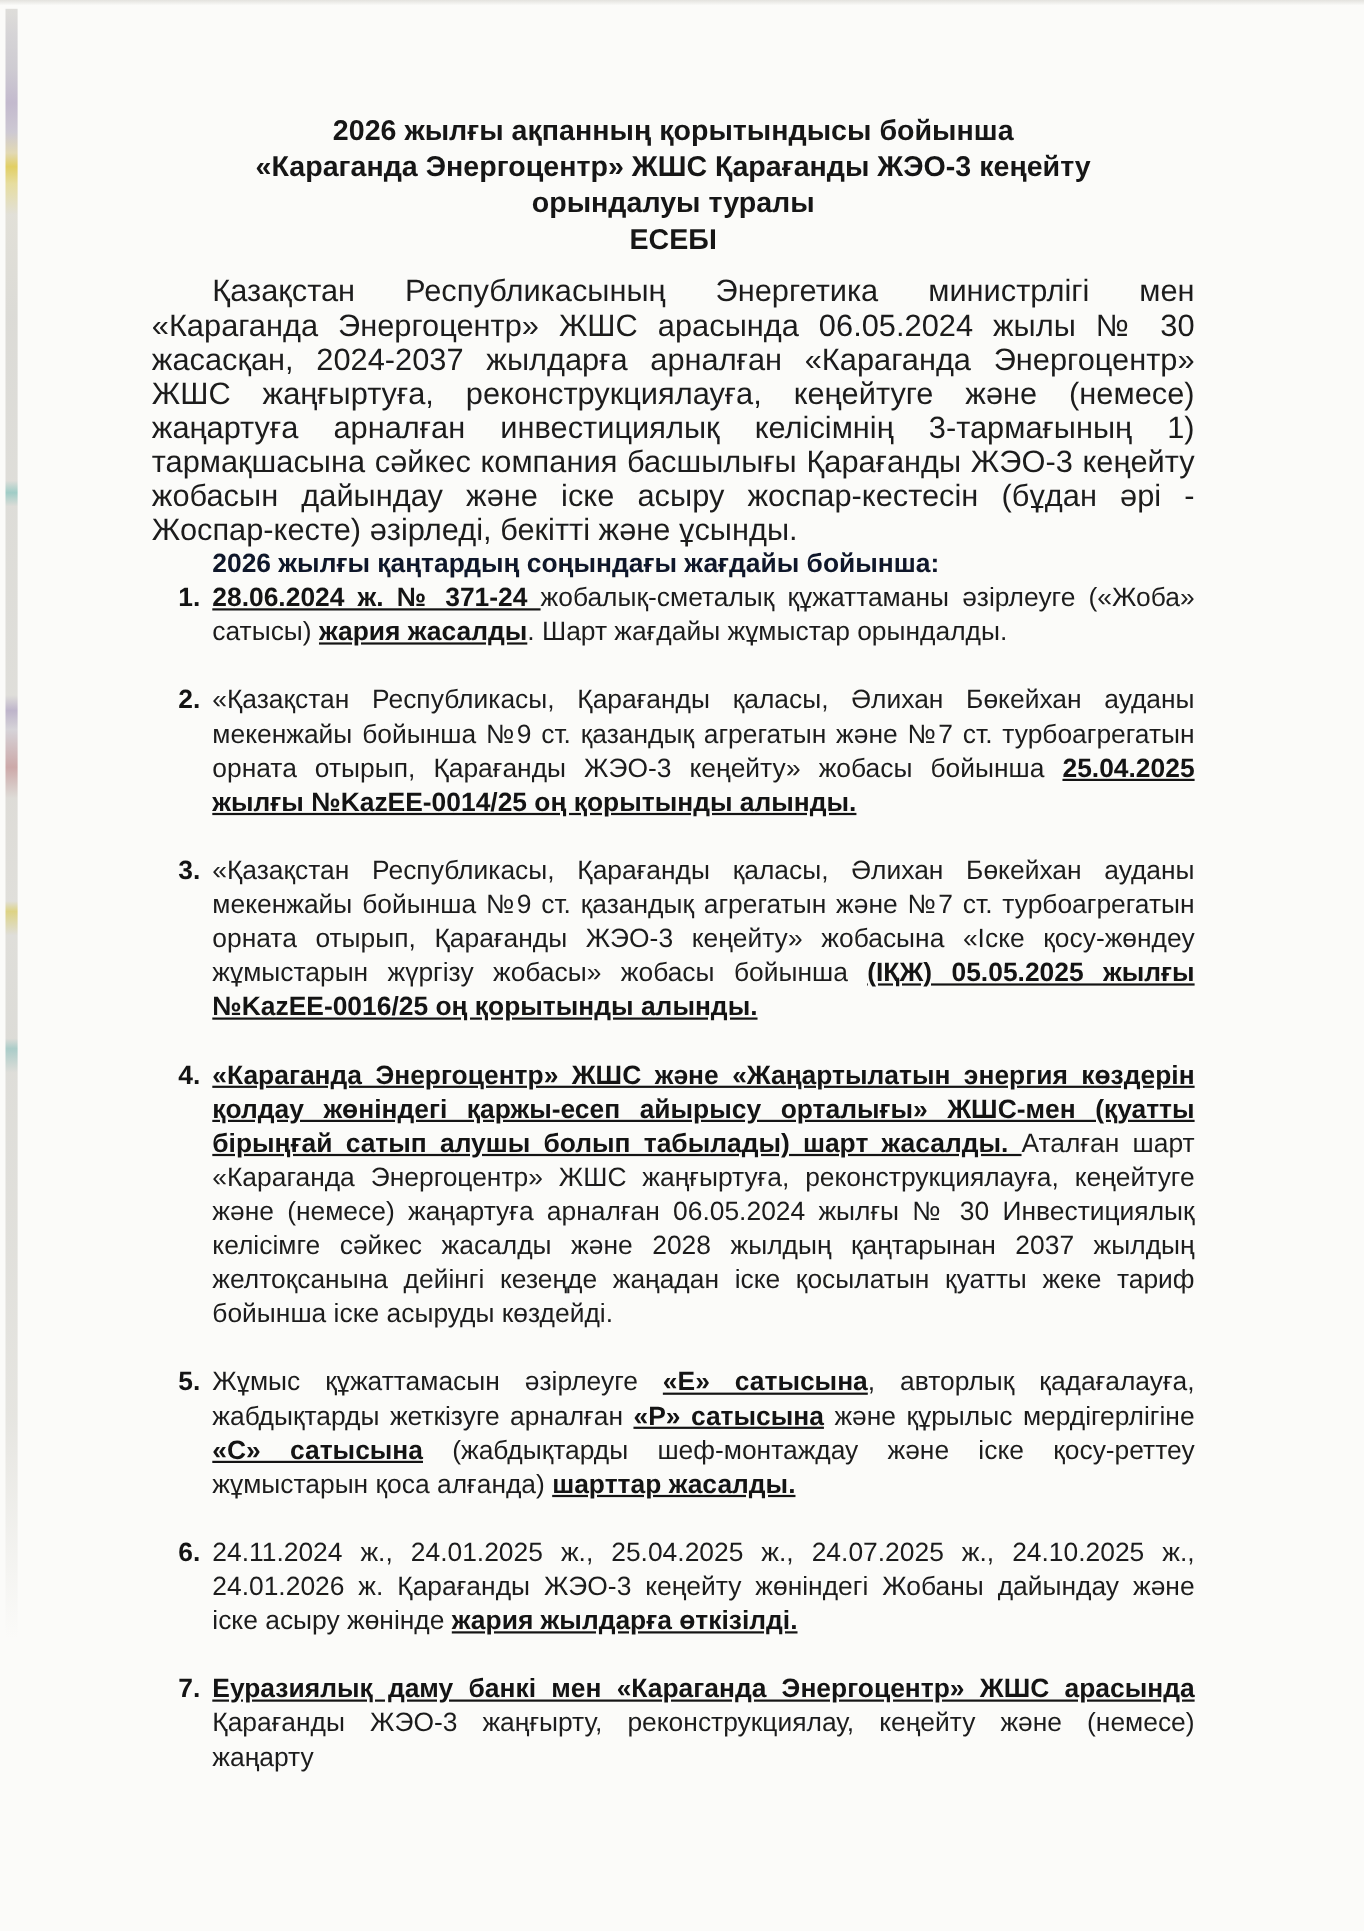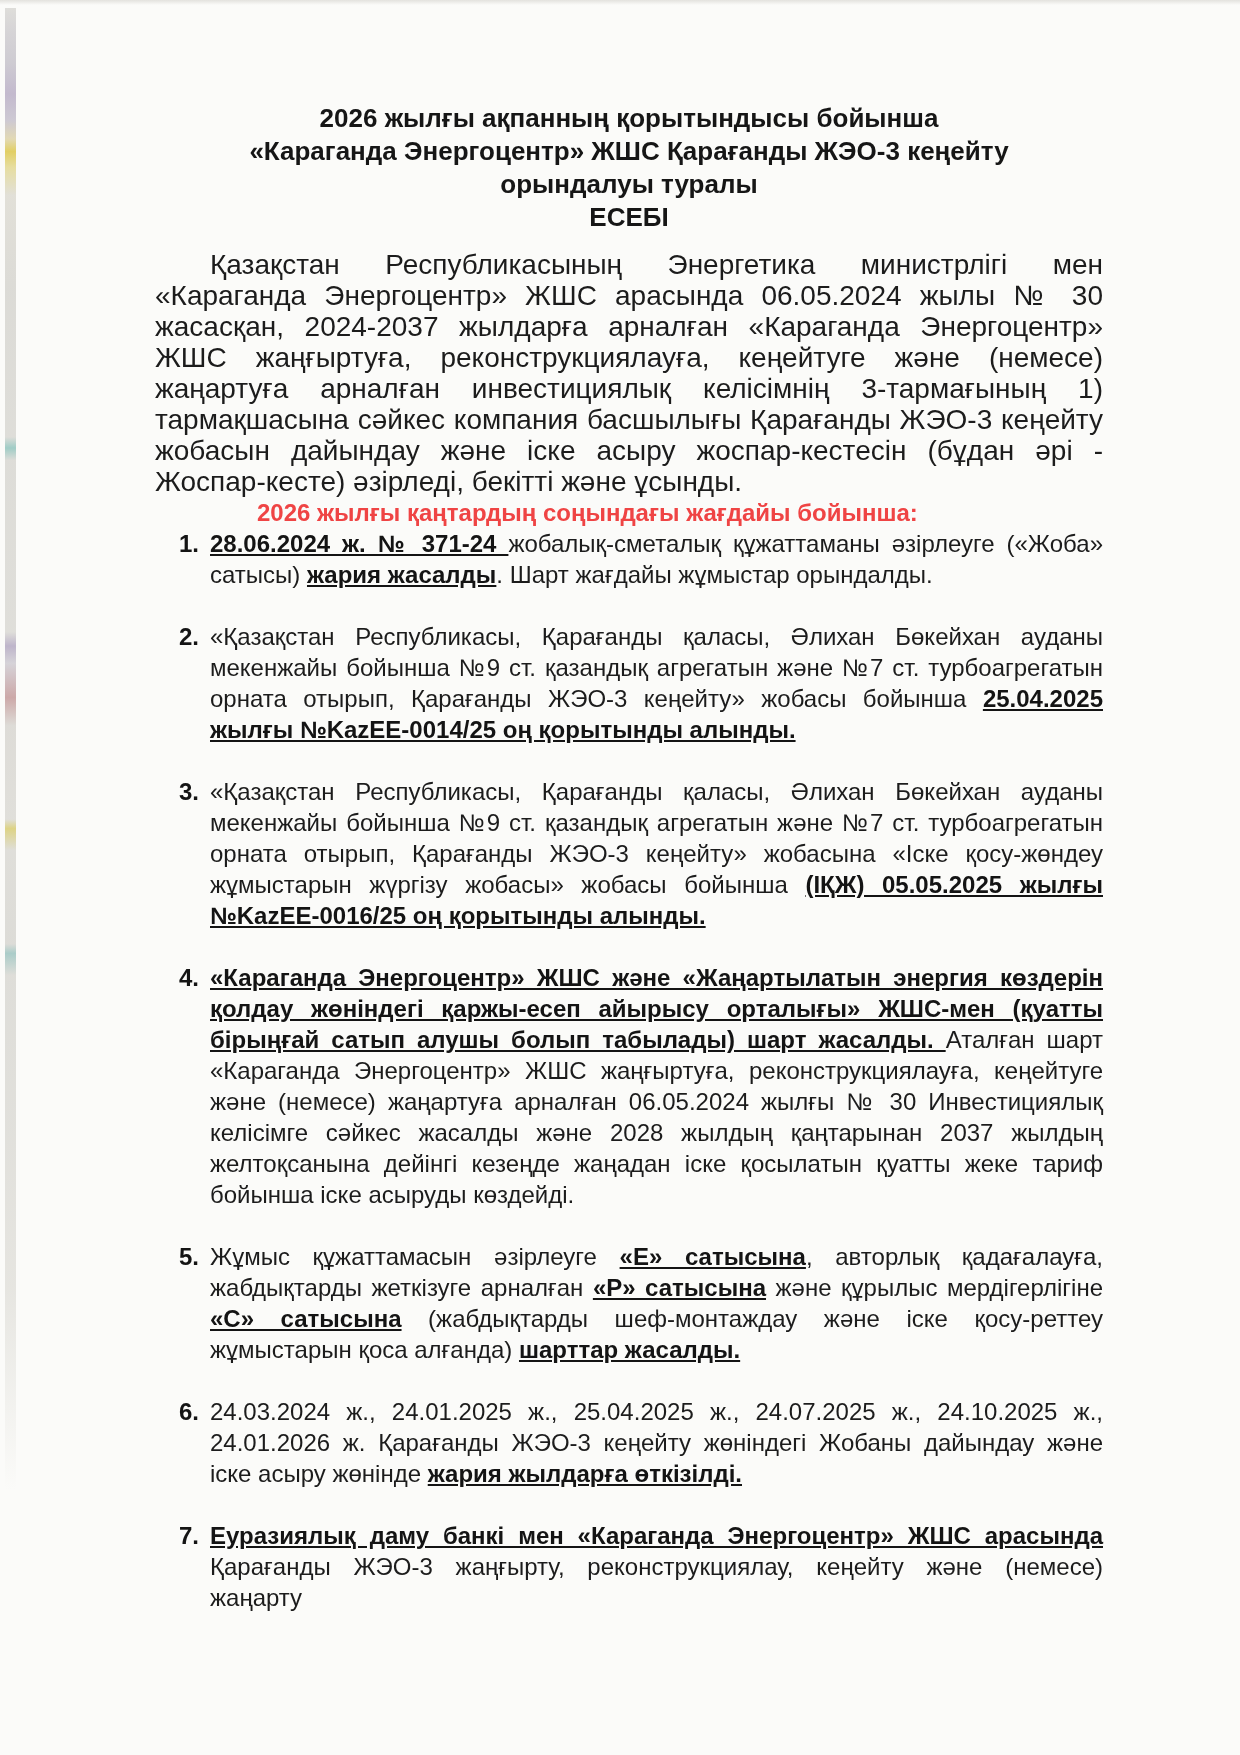--- a/index.html
+++ b/index.html
@@ -54,40 +54,40 @@
       rgba(226,225,220,0) 95%);
   }
   .edge-top {
     position: absolute;
     left: 0; top: 0;
     width: 100%; height: 5px;
     background: linear-gradient(to bottom, #e3e2de, rgba(227,226,222,0));
   }
   .content {
     position: absolute;
-    left: 155px;
+    left: 138px;
     top: 102px;
     width: 948px;
   }
   h1.title {
     margin: 0 0 15px 0;
     font-size: 26px;
     line-height: 33px;
     font-weight: 700;
     text-align: center;
     color: #161616;
   }
   .para {
     margin: 0;
     font-size: 28px;
     line-height: 31px;
     text-align: justify;
     text-indent: 55px;
   }
-  .para .b, .subheading .b { font-weight: 700; color: #ef4444; margin-left: 47px; }
+  .para .b, .subheading .b { font-weight: 700; color: #0f172a; }
   .subheading {
     margin: 0;
     font-size: 24px;
     line-height: 31px;
     text-indent: 55px;
   }
   ol.report-list {
     margin: 0;
     padding: 0;
     list-style: none;
@@ -129,17 +129,17 @@
 
 
     <p class="subheading"><span class="b">2026 жылғы қаңтардың соңындағы жағдайы бойынша:</span></p>
 
     <ol class="report-list">
         <li><span class="num">1.</span><span><span class="b">28.06.2024 ж. № 371-24 </span><span class="r">жобалық-сметалық құжаттаманы әзірлеуге («Жоба» сатысы) </span><span class="b">жария жасалды</span><span class="r">. Шарт жағдайы жұмыстар орындалды.</span></span></li>
         <li><span class="num">2.</span><span><span class="r">«Қазақстан Республикасы, Қарағанды қаласы, Әлихан Бөкейхан ауданы мекенжайы бойынша №9 ст. қазандық агрегатын және №7 ст. турбоагрегатын орната отырып, Қарағанды ЖЭО-3 кеңейту» жобасы бойынша </span><span class="b">25.04.2025 жылғы №KazEE-0014/25 оң қорытынды алынды.</span></span></li>
         <li><span class="num">3.</span><span><span class="r">«Қазақстан Республикасы, Қарағанды қаласы, Әлихан Бөкейхан ауданы мекенжайы бойынша №9 ст. қазандық агрегатын және №7 ст. турбоагрегатын орната отырып, Қарағанды ЖЭО-3 кеңейту» жобасына «Іске қосу-жөндеу жұмыстарын жүргізу жобасы» жобасы бойынша </span><span class="b">(ІҚЖ) 05.05.2025 жылғы №KazEE-0016/25 оң қорытынды алынды.</span></span></li>
         <li><span class="num">4.</span><span><span class="b">«Караганда Энергоцентр» ЖШС және «Жаңартылатын энергия көздерін қолдау жөніндегі қаржы-есеп айырысу орталығы» ЖШС-мен (қуатты бірыңғай сатып алушы болып табылады) шарт жасалды. </span><span class="r">Аталған шарт «Караганда Энергоцентр» ЖШС жаңғыртуға, реконструкциялауға, кеңейтуге және (немесе) жаңартуға арналған 06.05.2024 жылғы № 30 Инвестициялық келісімге сәйкес жасалды және 2028 жылдың қаңтарынан 2037 жылдың желтоқсанына дейінгі кезеңде жаңадан іске қосылатын қуатты жеке тариф бойынша іске асыруды көздейді.</span></span></li>
         <li><span class="num">5.</span><span><span class="r">Жұмыс құжаттамасын әзірлеуге </span><span class="b">«Е» сатысына</span><span class="r">, авторлық қадағалауға, жабдықтарды жеткізуге арналған </span><span class="b">«Р» сатысына</span><span class="r"> және құрылыс мердігерлігіне </span><span class="b">«С» сатысына</span><span class="r"> (жабдықтарды шеф-монтаждау және іске қосу-реттеу жұмыстарын қоса алғанда) </span><span class="b">шарттар жасалды.</span></span></li>
-        <li><span class="num">6.</span><span><span class="r">24.03.2024 ж., 24.01.2025 ж., 25.04.2025 ж., 24.07.2025 ж., 24.10.2025 ж., 24.01.2026 ж. Қарағанды ЖЭО-3 кеңейту жөніндегі Жобаны дайындау және іске асыру жөнінде </span><span class="b">жария жылдарға өткізілді.</span></span></li>
+        <li><span class="num">6.</span><span><span class="r">24.11.2024 ж., 24.01.2025 ж., 25.04.2025 ж., 24.07.2025 ж., 24.10.2025 ж., 24.01.2026 ж. Қарағанды ЖЭО-3 кеңейту жөніндегі Жобаны дайындау және іске асыру жөнінде </span><span class="b">жария жылдарға өткізілді.</span></span></li>
         <li><span class="num">7.</span><span><span class="b">Еуразиялық даму банкі мен «Караганда Энергоцентр» ЖШС арасында </span><span class="r">Қарағанды ЖЭО-3 жаңғырту, реконструкциялау, кеңейту және (немесе) жаңарту</span></span></li>
       </ol>
   </div>
 </div>
 
 </body></html>

